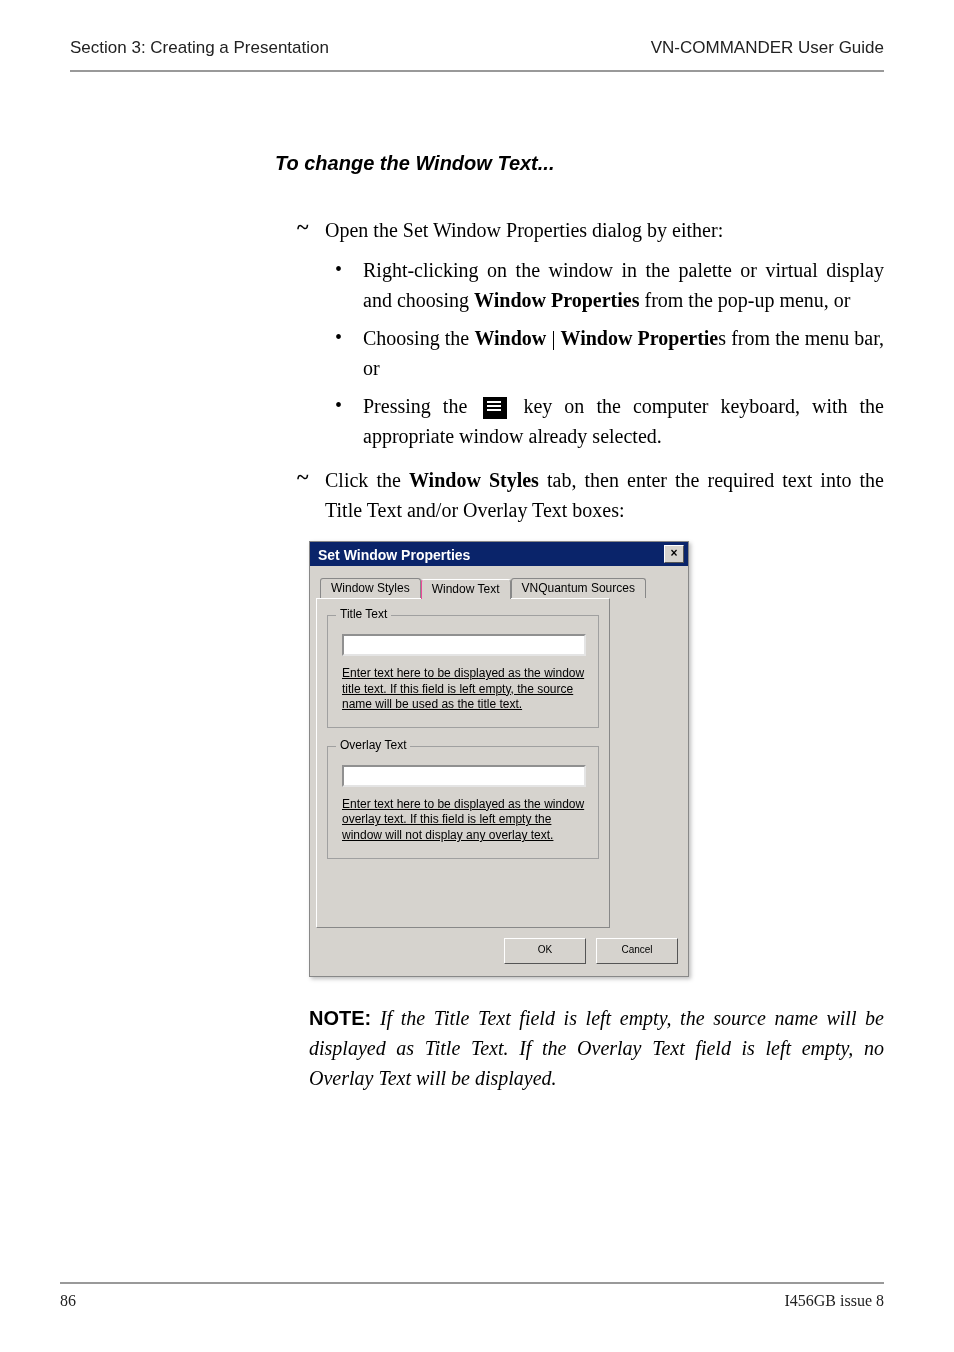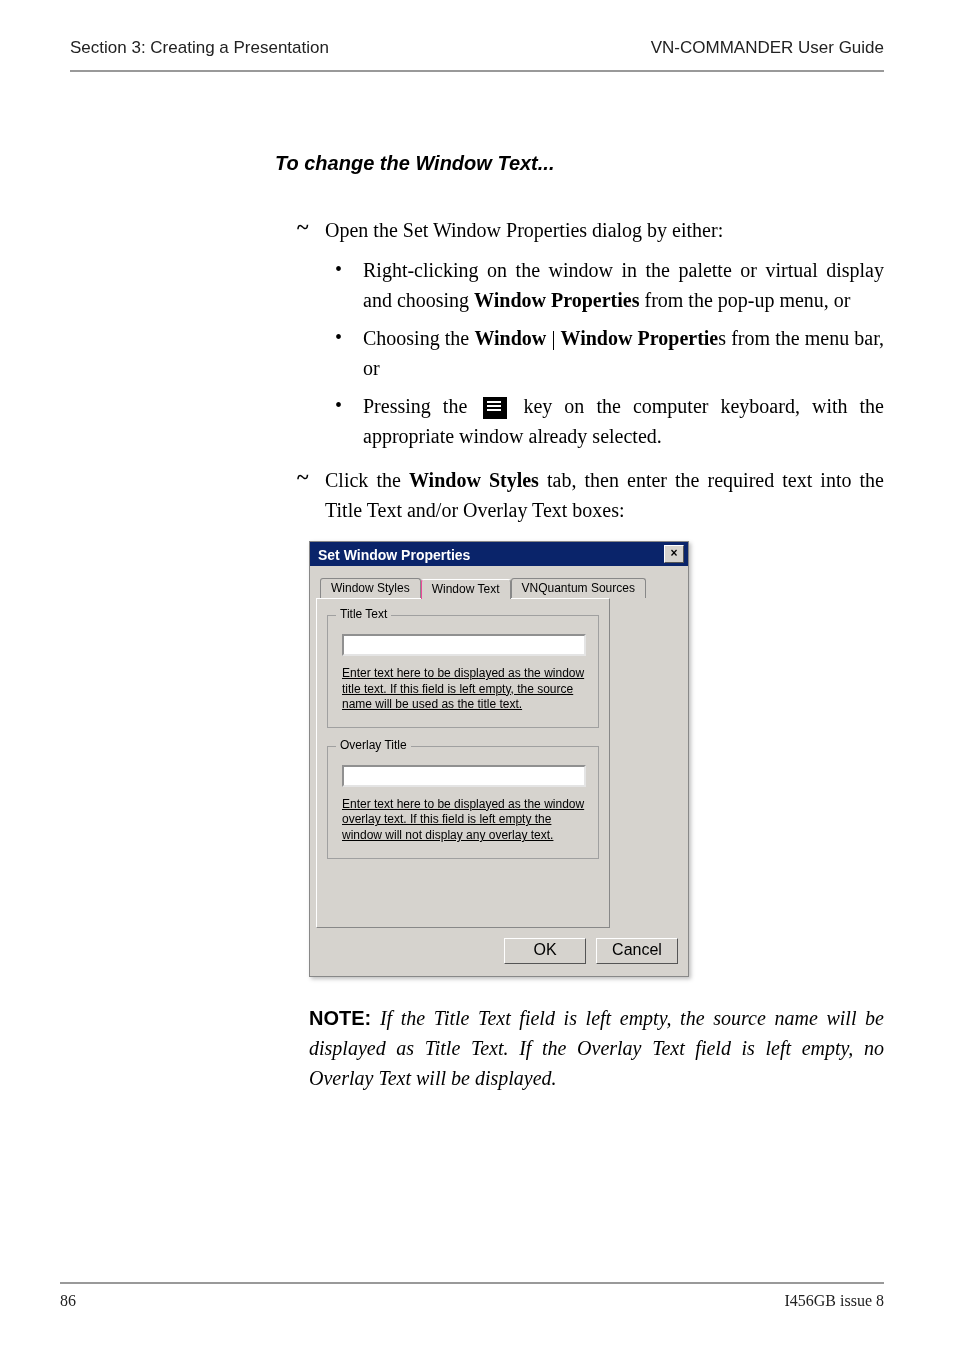--- a/index.html
+++ b/index.html
@@ -197,21 +197,21 @@
     gap: 10px;
   }
   .dlg-btn {
     width: 80px;
     height: 24px;
     background: #d6d3ce;
     border: 1px solid #fff;
     border-right-color: #555;
     border-bottom-color: #555;
     font-family: Tahoma, Arial;
-    font-size: 16px;
+    font-size: 10px;
     text-align: center;
     line-height: 22px;
     cursor: default;
   }
   .note-block {
     margin: 26px 0 0 34px;
     font-size: 20px;
     line-height: 1.5;
     text-align: justify;
   }
@@ -290,21 +290,21 @@
           <div class="tab active">Window Text</div>
           <div class="tab">VNQuantum Sources</div>
         </div>
         <div class="tab-panel">
           <div class="groupbox">
             <div class="group-label">Title Text</div>
             <div class="text-input"></div>
             <div class="help-text">Enter text here to be displayed as the window title text. If this field is left empty, the source name will be used as the title text.</div>
           </div>
           <div class="groupbox">
-            <div class="group-label">Overlay Title</div>
+            <div class="group-label">Overlay Text</div>
             <div class="text-input"></div>
             <div class="help-text">Enter text here to be displayed as the window overlay text. If this field is left empty the window will not display any overlay text.</div>
           </div>
         </div>
         <div class="dialog-buttons">
           <div class="dlg-btn">OK</div>
           <div class="dlg-btn">Cancel</div>
         </div>
       </div>
     </div>

